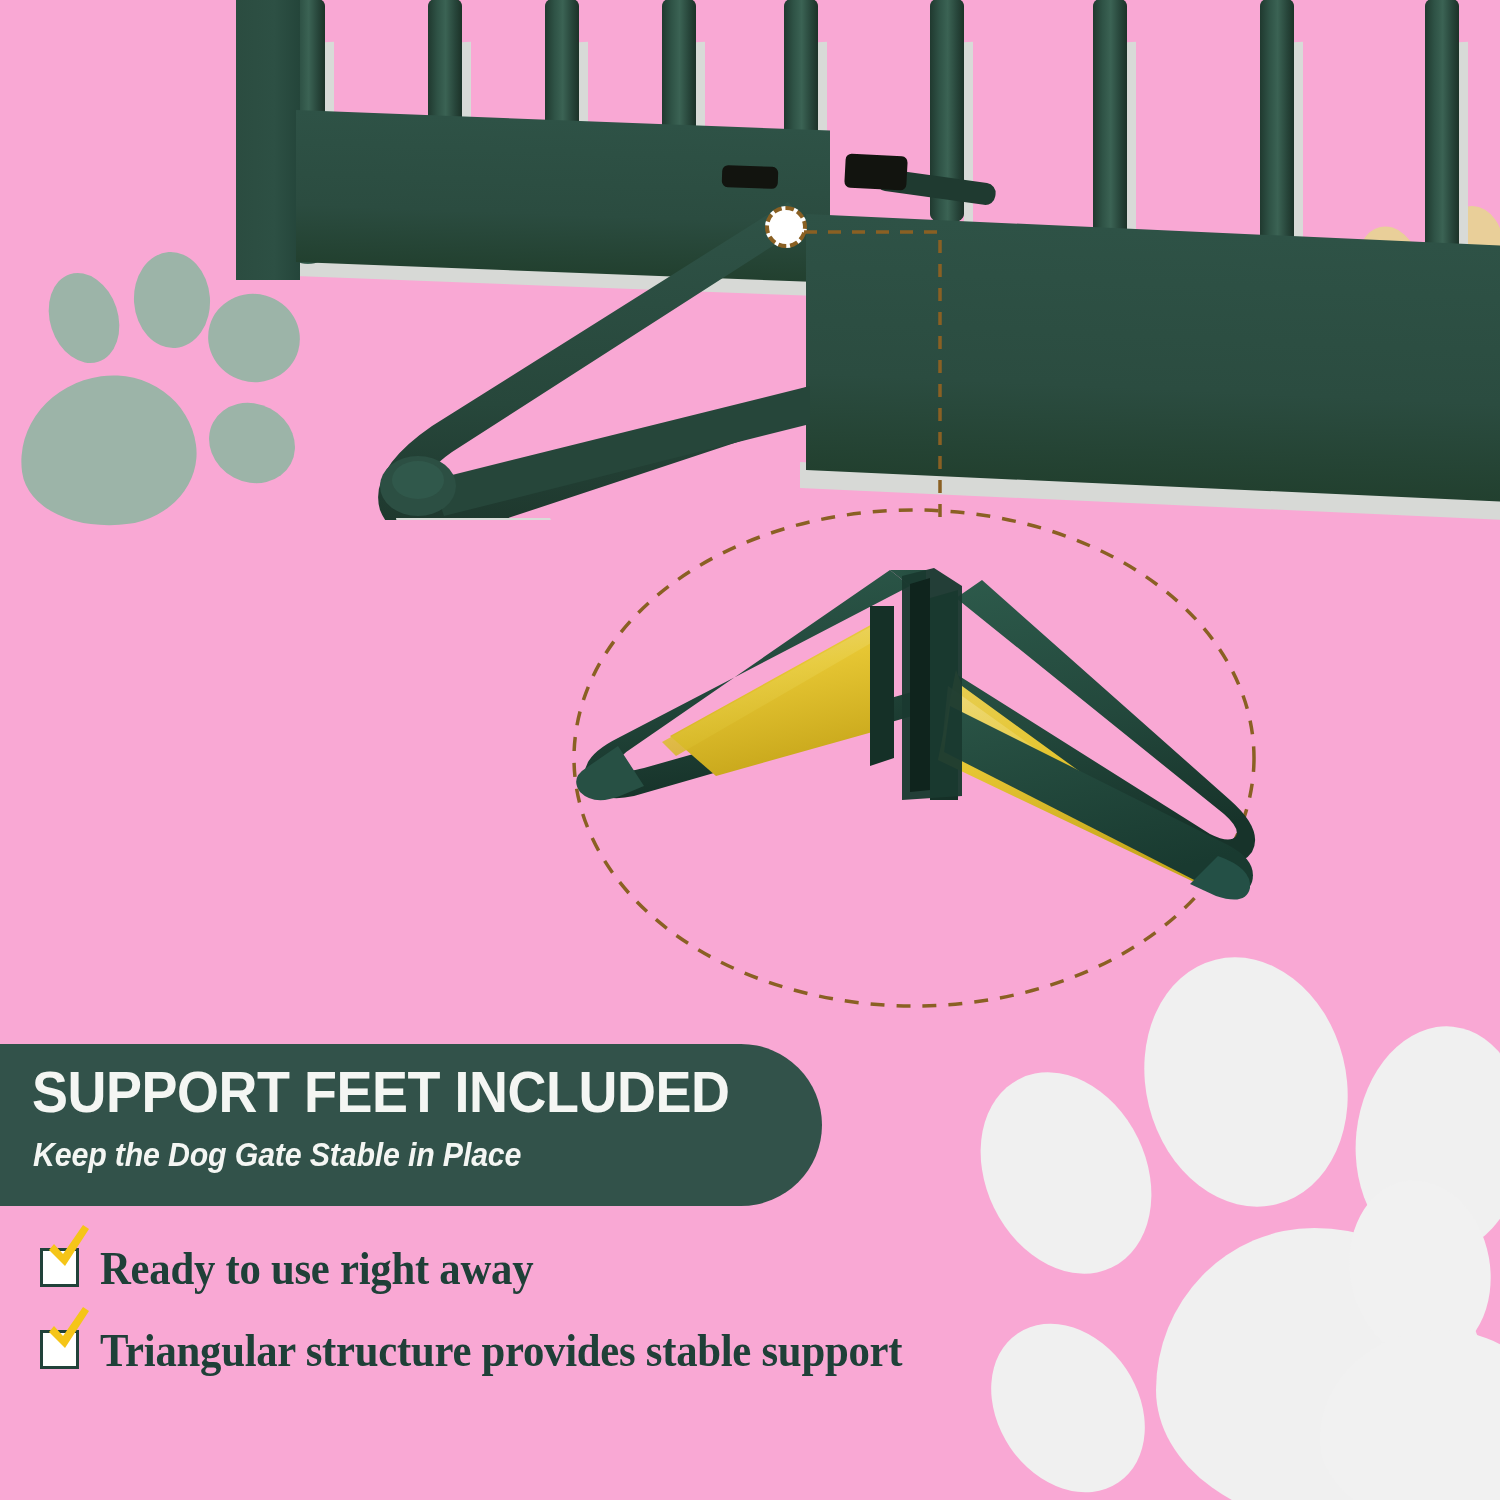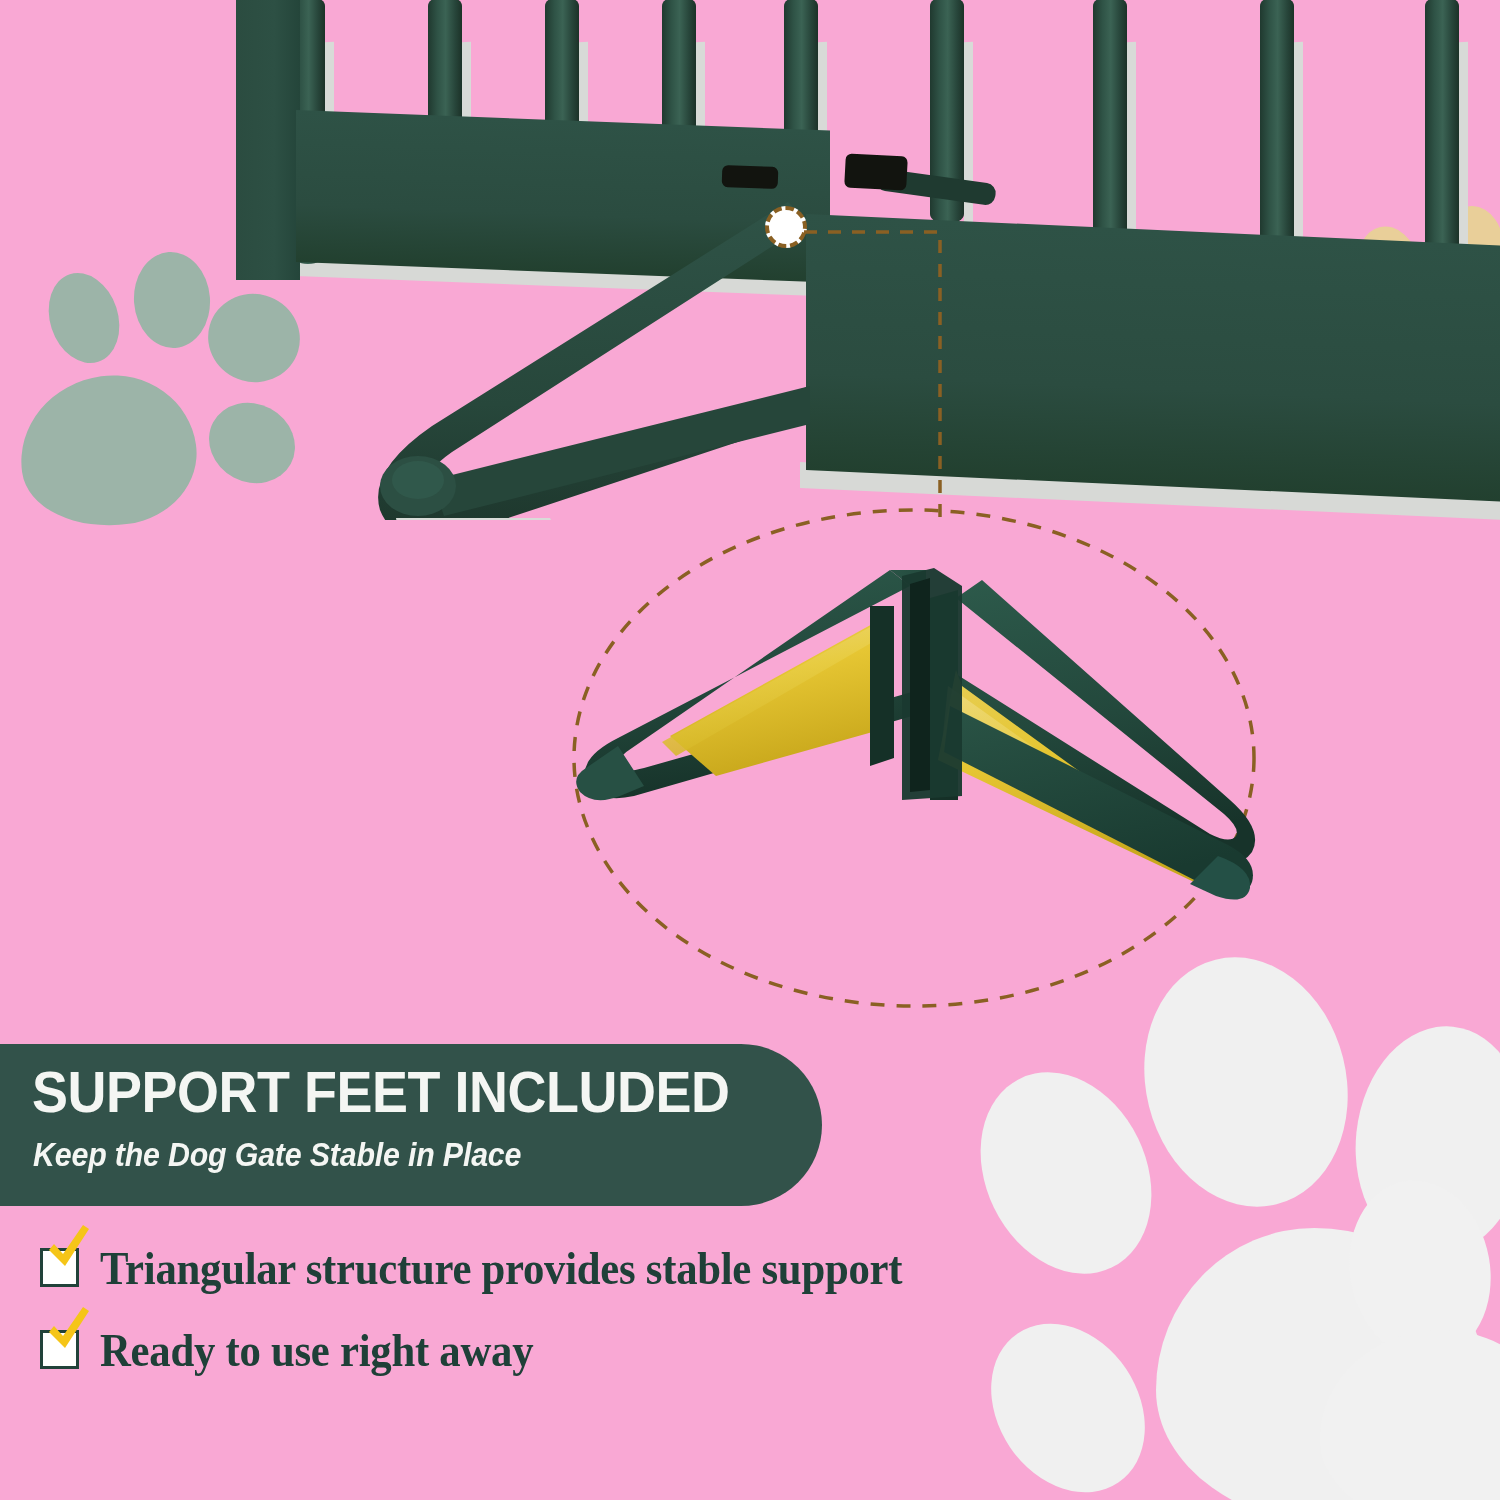--- a/index.html
+++ b/index.html
@@ -334,27 +334,27 @@
     <div id="banner-subtitle">Keep the Dog Gate Stable in Place</div>
   </div>
 
   <div id="bullets">
 
     <div class="bullet-row">
       <div class="checkbox"></div>
       <svg class="check-glyph" viewBox="0 0 52 52">
         <path d="M 7 26 L 12 20 L 21 30 L 41 1 L 47 5 L 23 42 Z" fill="#f5c518"></path>
       </svg>
-      <div class="bullet-text">Triangular structure provides stable support</div>
+      <div class="bullet-text">Ready to use right away</div>
     </div>
 
     <div class="bullet-row">
       <div class="checkbox"></div>
       <svg class="check-glyph" viewBox="0 0 52 52">
         <path d="M 7 26 L 12 20 L 21 30 L 41 1 L 47 5 L 23 42 Z" fill="#f5c518"></path>
       </svg>
-      <div class="bullet-text">Ready to use right away</div>
+      <div class="bullet-text">Triangular structure provides stable support</div>
     </div>
 
 
   </div>
 
 </div>
 
 </body></html>

